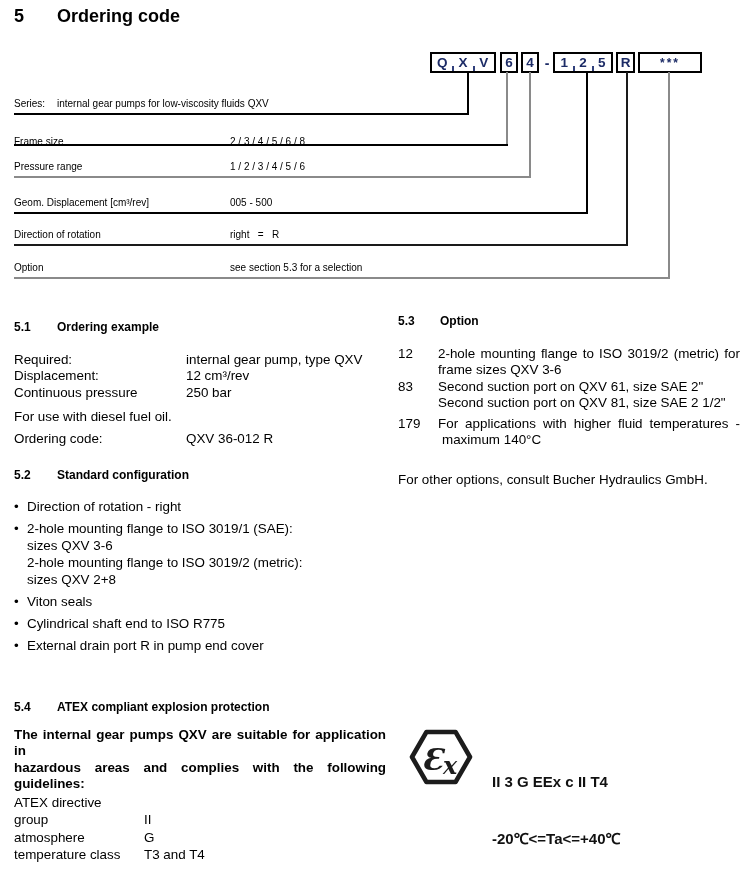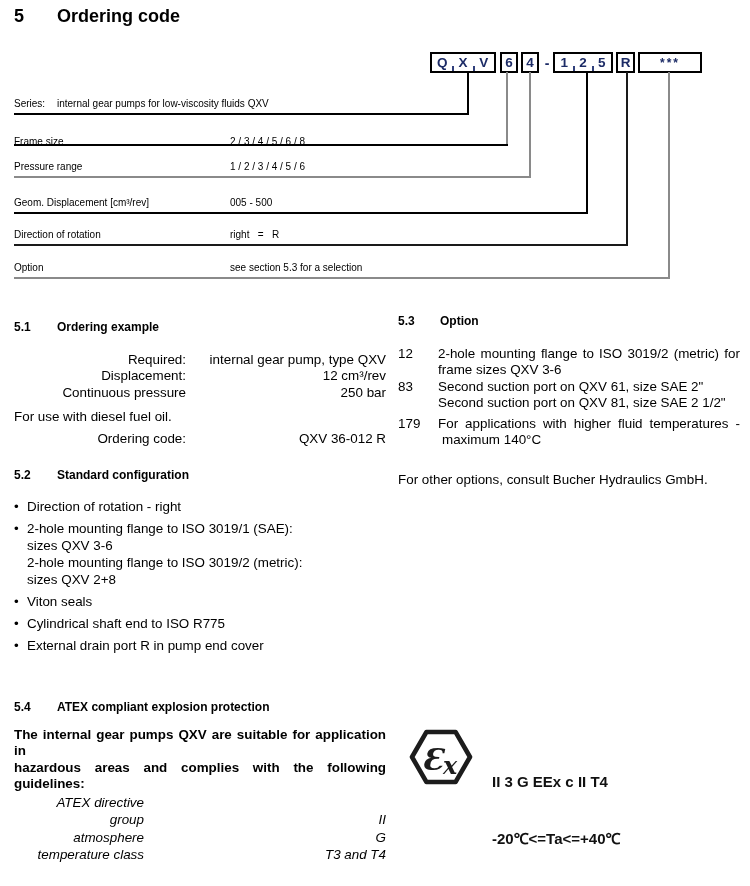--- a/index.html
+++ b/index.html
@@ -47,39 +47,39 @@
   
   .sec{position:absolute;font-size:13.4px;line-height:16.3px;}
   .sec h2{margin:0;font-size:12px;font-weight:bold;line-height:19px;display:flex;}
   .sec h2 .num{display:inline-block;width:43px;flex:none;}
   .s51{left:14px;top:318px;width:372px;}
   .s53{left:398px;top:312px;width:342px;}
   .s53 h2 .num{width:42px;}
   .s52{left:14px;top:466px;width:380px;}
   .s54{left:14px;top:698px;width:372px;}
   
-  .kv{display:grid;grid-template-columns:172px 1fr;text-align:right;}
+  .kv{display:grid;grid-template-columns:172px 1fr;}
   .s51 .rows{margin-top:15px;}
   .fullline{margin-top:8px;}
   .codekv{margin-top:6px;}
   
   .s53 .items{margin-top:15px;}
   .optitem{display:grid;grid-template-columns:40px 1fr;}
   .optitem.gap{margin-top:5px;}
   .just{text-align:justify;text-align-last:justify;}
   .indent1{padding-left:4px;}
   .s53 .footer{margin-top:23px;}
   
   .s52 .bullets{margin-top:13px;}
   .bullet{display:flex;margin-bottom:5px;line-height:17px;}
   .bullet .bmark{width:13px;flex:none;}
   
   .s54 .para{margin-top:10px;font-weight:bold;}
   .atex-table{margin-top:2px;line-height:17.2px;}
-  .atex-table .kv{grid-template-columns:130px 1fr;font-style:italic;}
+  .atex-table .kv{grid-template-columns:130px 1fr;}
   
   .logos{position:absolute;left:408px;top:728px;}
   .logorow{display:flex;}
   .marktext{margin-left:18px;margin-top:6px;font-size:15px;font-weight:bold;
             line-height:19px;color:#111;white-space:pre;}
 </style>
 </head>
 <body>
 
 <div class="page">

